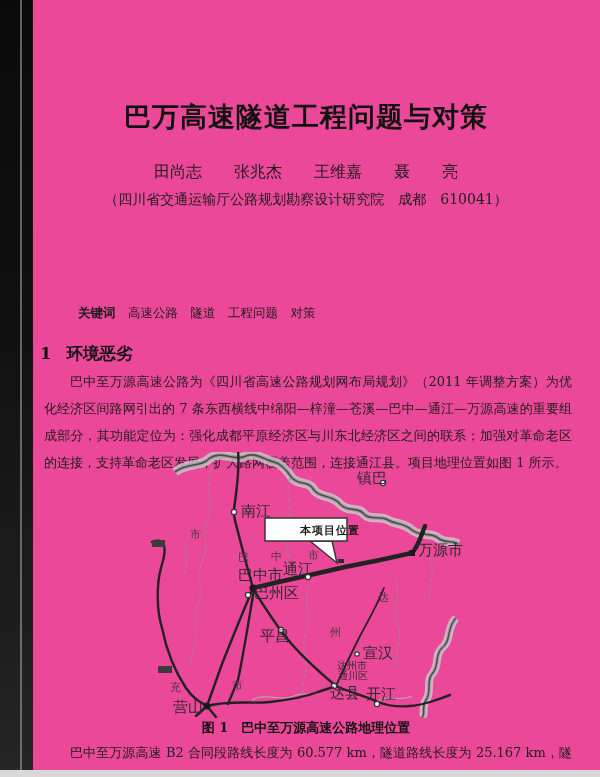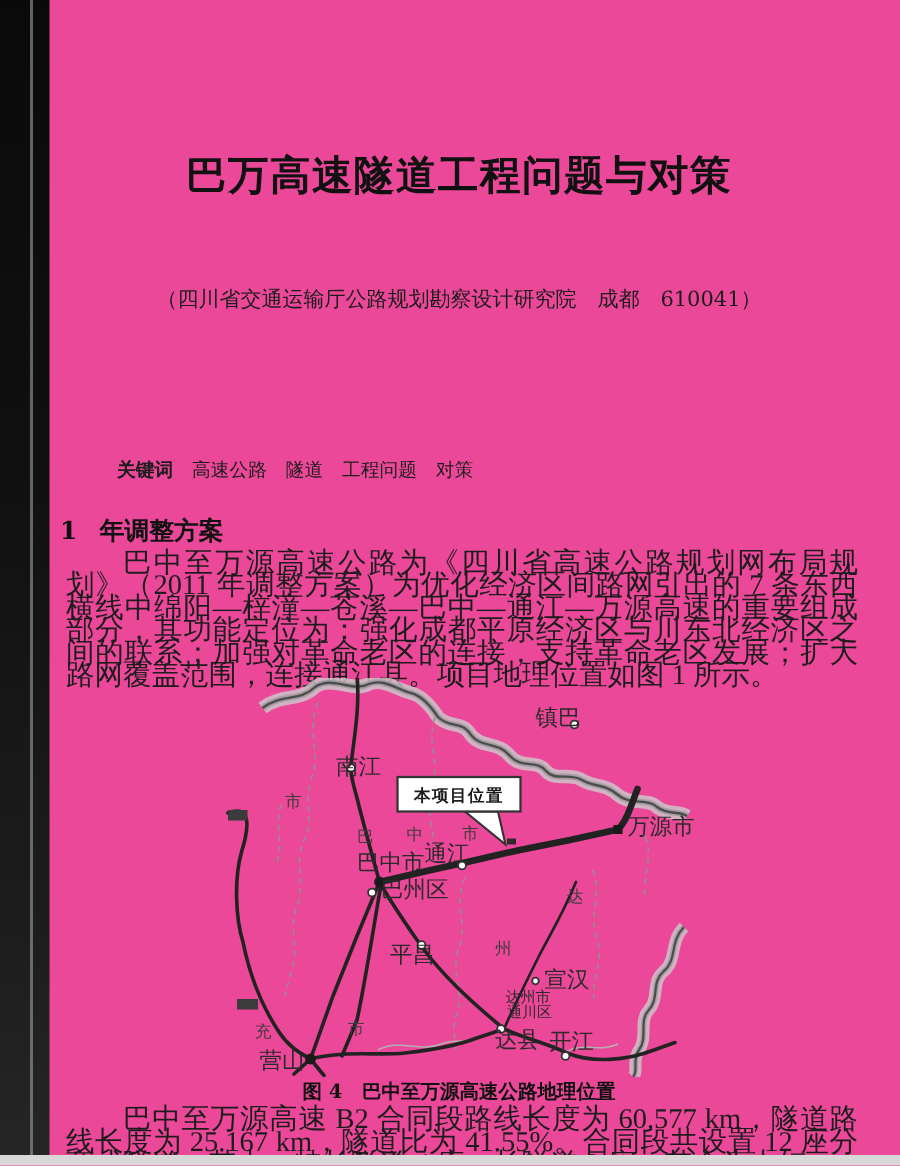--- a/index.html
+++ b/index.html
@@ -12,52 +12,53 @@
   .title{position:absolute;top:99px;left:40px;width:532px;text-align:center;
          font-size:27px;font-weight:bold;letter-spacing:1px;color:#111;}
   .authors{position:absolute;top:162px;left:40px;width:532px;text-align:center;font-size:16px;}
   .affil{position:absolute;top:191px;left:40px;width:532px;text-align:center;font-size:14px;}
   .abstract{position:absolute;top:230px;left:58px;width:487px;font-size:12.5px;line-height:17.6px;
             text-align:justify;text-indent:2em;}
   .keywords{position:absolute;top:305px;left:58px;width:487px;font-size:12.5px;text-indent:1.6em;}
   .b{font-weight:bold;}
   .sec-head{position:absolute;top:343px;left:40px;font-size:16.5px;font-weight:bold;color:#111;}
   .sec-head .num{margin-right:15px;}
-  .para{position:absolute;left:44px;width:528px;font-size:19px;line-height:15px;
-        text-align:justify;text-indent:2em;font-family:Liberation Serif, serif;}
+  .para{position:absolute;left:44px;width:528px;font-size:13px;line-height:27px;
+        text-align:justify;text-indent:2em;}
   .para1{top:368px;}
   .para2{top:739px;}
   .fig-caption{position:absolute;top:719px;left:40px;width:532px;text-align:center;
                font-size:13px;font-weight:bold;color:#111;}
   
   .map{position:absolute;left:140px;top:452px;width:322px;height:266px;}
   .map svg{position:absolute;left:0;top:0;}
   .ml{position:absolute;font-size:15px;line-height:11px;color:#2a2a2a;white-space:nowrap;
       font-family:"DejaVu Serif","Liberation Serif",serif;}
   .ml.big{font-size:11px;color:#3c3c3c;letter-spacing:1px;}
   .ml.small{font-size:10px;}
   .callout-text{position:absolute;left:125px;top:71px;width:82px;text-align:center;
-      font-size:11px;font-weight:bold;color:#1a1a1a;letter-spacing:1px;}
+      font-size:11px;font-weight:bold;color:#1a1a1a;letter-spacing:1px;padding-left:24px;}
 </style>
 </head>
 <body>
 
 <div class="page">
 
   <div class="scan-strip">
     <div class="seam"></div>
   </div>
 
   <div class="title">巴万高速隧道工程问题与对策</div>
+  <div class="authors">田尚志　　张兆杰　　王维嘉　　聂　　亮</div>
   <div class="affil">（四川省交通运输厅公路规划勘察设计研究院　成都　610041）</div>
 
 
   <div class="keywords"><span class="b">关键词　</span><span>高速公路　隧道　工程问题　对策</span></div>
 
-  <div class="sec-head"><span class="num">1</span><span>年调整方案</span></div>
+  <div class="sec-head"><span class="num">1</span><span>环境恶劣</span></div>
 
   <div class="para para1">巴中至万源高速公路为《四川省高速公路规划网布局规划》（2011 年调整方案）为优化经济区间路网引出的 7 条东西横线中绵阳—梓潼—苍溪—巴中—通江—万源高速的重要组成部分，其功能定位为：强化成都平原经济区与川东北经济区之间的联系；加强对革命老区的连接，支持革命老区发展；扩大路网覆盖范围，连接通江县。项目地理位置如图 1 所示。</div>
 
   <div class="map">
     <svg width="322" height="266" viewBox="0 0 322 266">
 
       <g>
         <path d="M 35,20 C 48,10 60,16 70,6 C 82,-2 95,10 106,4 C 116,0 125,8 134,10 C 142,12 148,20 152,26 C 160,34 168,28 174,38 C 181,47 192,42 200,52 C 208,61 218,54 224,62 C 230,69 240,63 248,68 C 256,73 263,70 272,78 C 280,85 292,80 298,86 C 306,92 312,88 318,92" fill="none" stroke="#cccccc" stroke-width="9" opacity="0.8"></path>
         <path d="M 35,20 C 48,10 60,16 70,6 C 82,-2 95,10 106,4 C 116,0 125,8 134,10 C 142,12 148,20 152,26 C 160,34 168,28 174,38 C 181,47 192,42 200,52 C 208,61 218,54 224,62 C 230,69 240,63 248,68 C 256,73 263,70 272,78 C 280,85 292,80 298,86 C 306,92 312,88 318,92" fill="none" stroke="#9a9a9a" stroke-width="4" opacity="0.8"></path>
         <path d="M 35,20 C 48,10 60,16 70,6 C 82,-2 95,10 106,4 C 116,0 125,8 134,10 C 142,12 148,20 152,26 C 160,34 168,28 174,38 C 181,47 192,42 200,52 C 208,61 218,54 224,62 C 230,69 240,63 248,68 C 256,73 263,70 272,78 C 280,85 292,80 298,86 C 306,92 312,88 318,92" fill="none" stroke="#4c4c4c" stroke-width="1.6"></path>
@@ -116,39 +117,39 @@
 
       <g>
         <polygon points="170,89 192,89 197,111" fill="#ffffff" stroke="#333" stroke-width="1.4"></polygon>
         <rect x="125" y="66" width="82" height="23" fill="#ffffff" stroke="#333" stroke-width="1.5"></rect>
       </g>
     </svg>
 
     <span class="callout-text">本项目位置</span>
 
     <span class="ml" style="left:217px;top:21px;">镇巴</span>
-    <span class="ml" style="left:84px;top:54px;text-align:center;">南江</span>
+    <span class="ml" style="left:101px;top:54px;text-align:center;">南江</span>
     <span class="ml big" style="left:50px;top:77px;">市</span>
     <span class="ml big" style="left:98px;top:100px;">巴</span>
     <span class="ml big" style="left:131px;top:99px;">中</span>
     <span class="ml big" style="left:168px;top:98px;">市</span>
     <span class="ml" style="left:143px;top:112px;">通江</span>
-    <span class="ml" style="left:278px;top:94px;">万源市</span>
+    <span class="ml" style="left:278px;top:94px;font-family:Liberation Mono, monospace;">万源市</span>
     <span class="ml" style="left:98px;top:118px;">巴中市</span>
     <span class="ml" style="left:114px;top:136px;">巴州区</span>
     <span class="ml big" style="left:238px;top:140px;">达</span>
     <span class="ml big" style="left:190px;top:175px;">州</span>
     <span class="ml" style="left:120px;top:179px;">平昌</span>
     <span class="ml" style="left:223px;top:196px;">宣汉</span>
     <span class="ml small" style="left:197px;top:208px;">达州市</span>
     <span class="ml small" style="left:198px;top:218px;">通川区</span>
     <span class="ml" style="left:190px;top:236px;">达县</span>
     <span class="ml" style="left:226px;top:237px;text-align:right;">开江</span>
     <span class="ml big" style="left:30px;top:230px;">充</span>
     <span class="ml big" style="left:92px;top:228px;">市</span>
     <span class="ml" style="left:33px;top:250px;">营山</span>
   </div>
 
-  <div class="fig-caption">图 4　巴中至万源高速公路地理位置</div>
+  <div class="fig-caption">图 1　巴中至万源高速公路地理位置</div>
 
   <div class="para para2">巴中至万源高速 B2 合同段路线长度为 60.577 km，隧道路线长度为 25.167 km，隧道比为 41.55%。合同段共设置 12 座分离式隧道。其中，特长隧道 4 座，长隧道 3 座，其余为中短</div>
 
 </div>
 
 </body></html>

